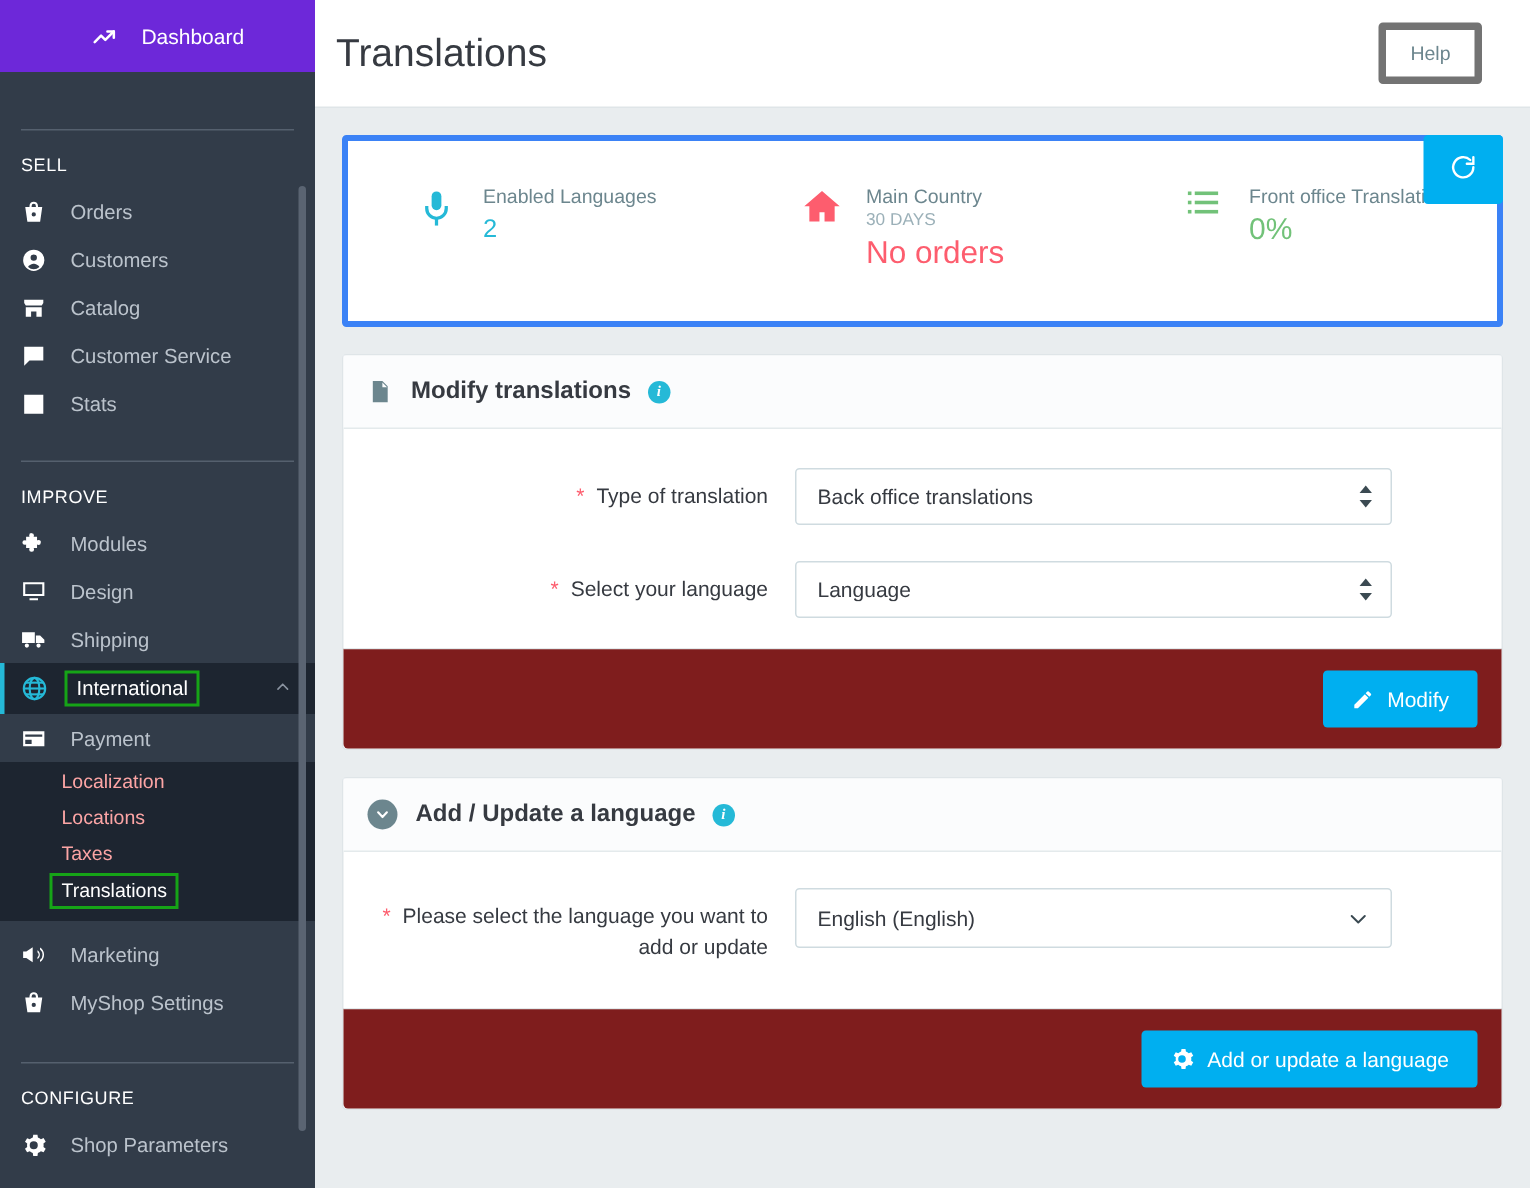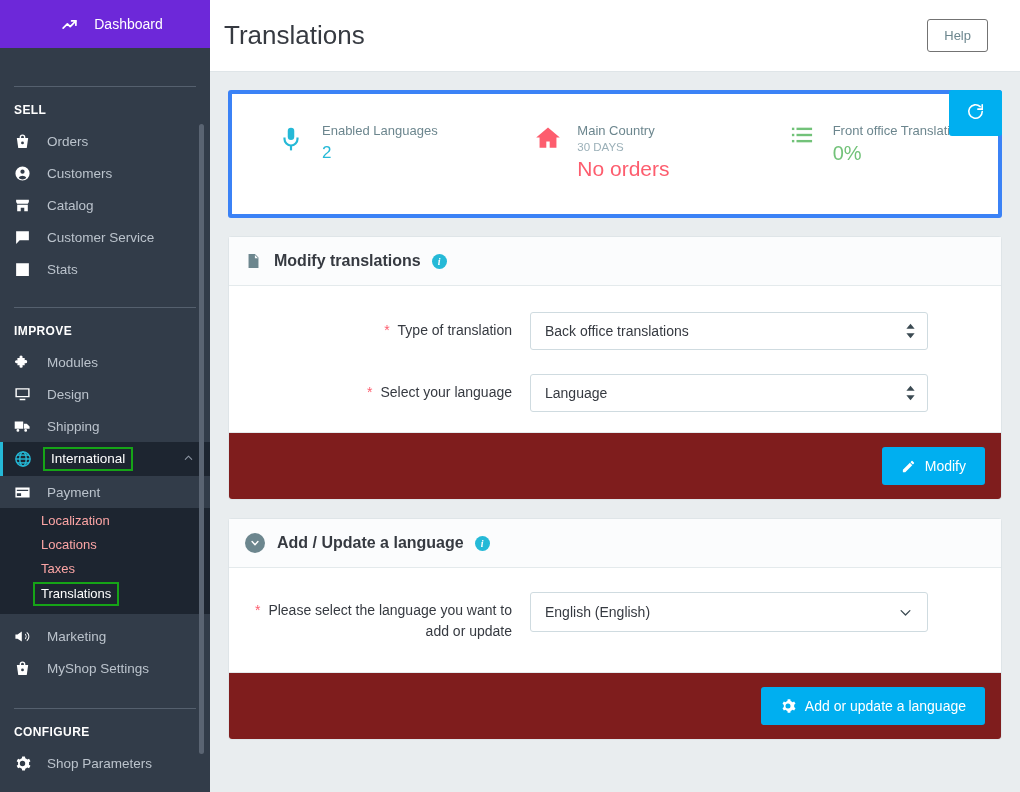--- a/index.html
+++ b/index.html
@@ -39,21 +39,21 @@
   .sb-dashboard {
     height: 48px;
     background: #6d28d9;
     color: #ffffff;
     font-size: 14px;
     justify-content: center;
   }
   .sb-gap { height: 38px; }
   .sb-rule { height: 1px; background: #55606e; margin: 0 14px; }
   .sb-section {
-    font-size: 12px; font-weight: bold; letter-spacing: .4px;
+    font-size: 12px; font-weight: normal; letter-spacing: .4px;
     color: #ffffff;
     padding: 16px 14px 8px 14px;
   }
   .sb-main-item { height: 32px; }
   .sb-main-item .lbl { color: #bbc3cc; }
 
   
   .sb-active-parent {
     background: #1d2530;
     height: 34px;
@@ -113,21 +113,21 @@
     background: #ffffff;
     height: 72px;
     padding: 0 32px 0 14px;
     display: flex; align-items: center; justify-content: space-between;
     border-bottom: 1px solid #dfe5e8;
   }
   .page-title {
     font-size: 26px; font-weight: normal; color: #363a41;
   }
   .help-btn {
-    border: 1px solid #737373;
+    border: 5px solid #737373;
     background: #ffffff;
     color: #6c868e;
     font-size: 13px;
     padding: 8px 16px;
     border-radius: 3px;
     cursor: pointer;
     font-family: "Liberation Sans", sans-serif;
   }
 
   .content { padding: 18px 18px 0 18px; }

